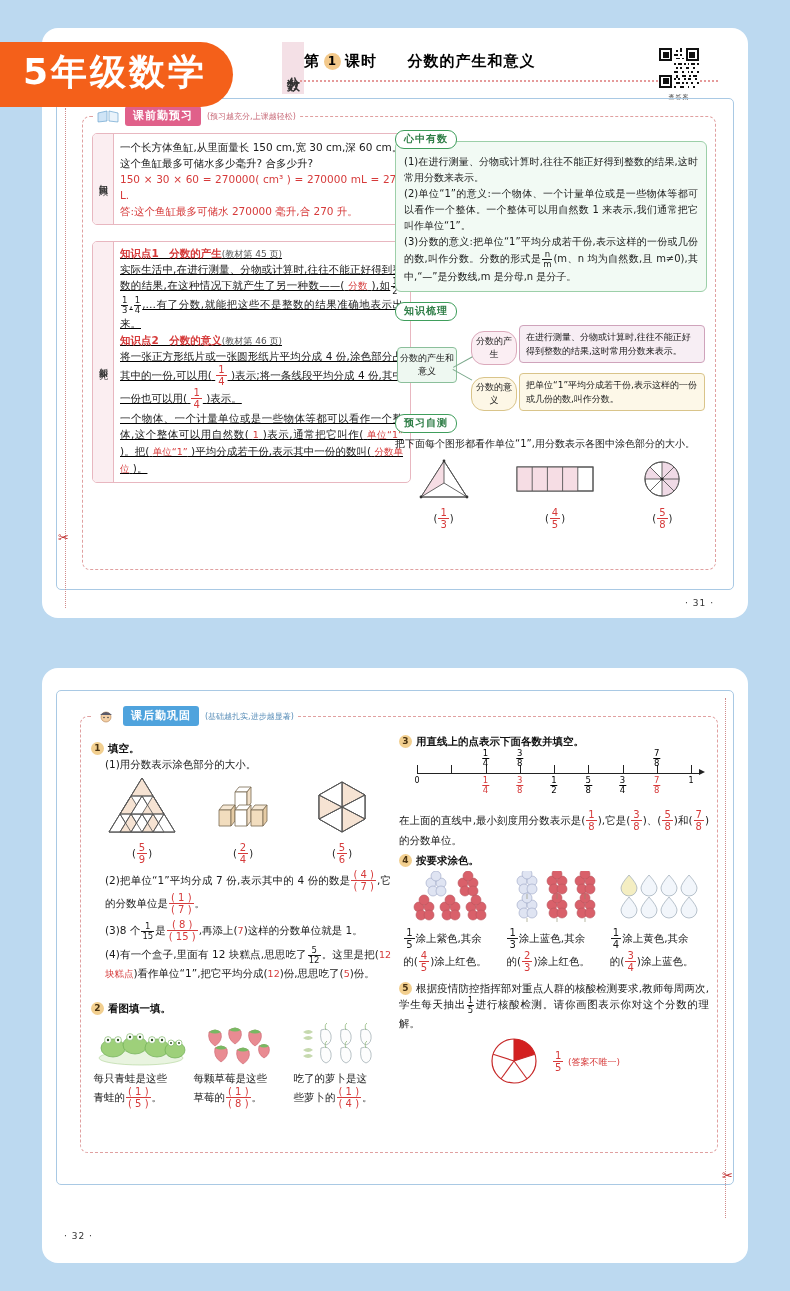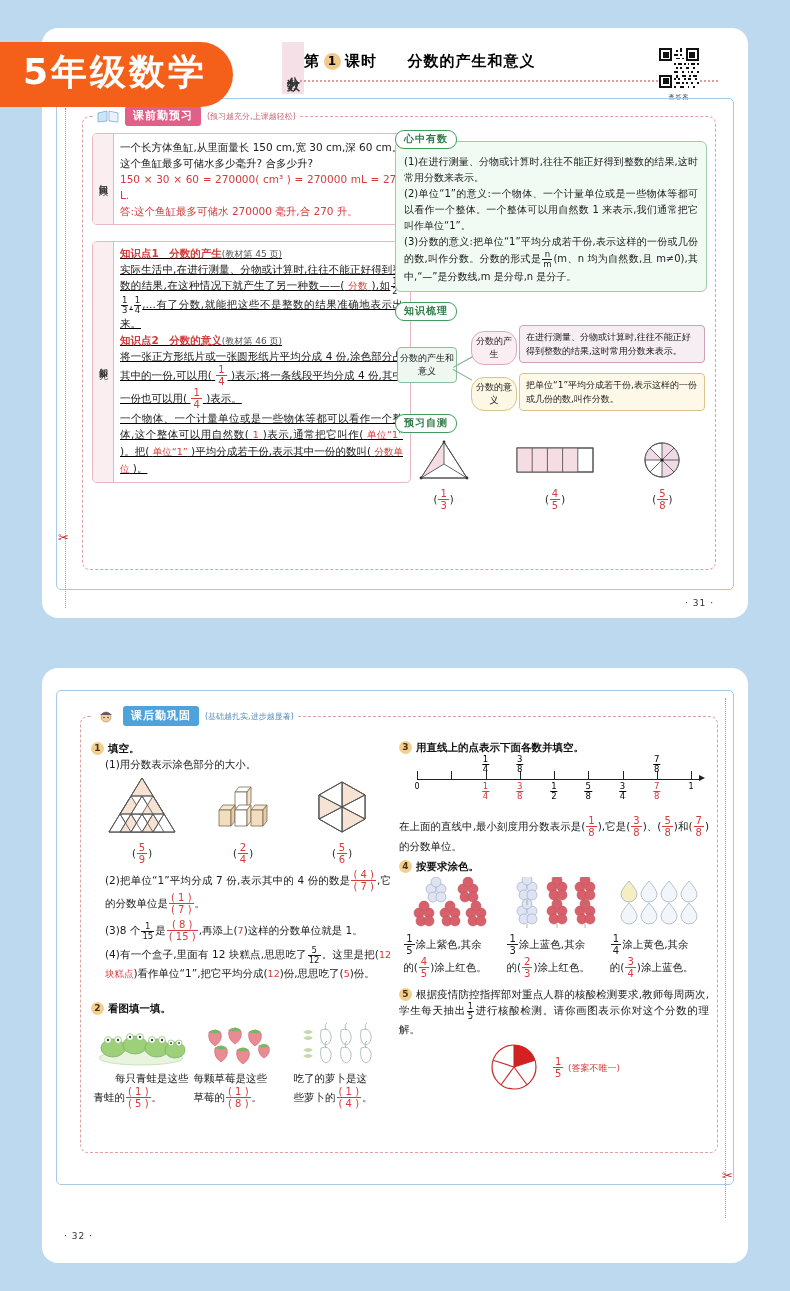--- a/index.html
+++ b/index.html
@@ -333,20 +333,21 @@
           <div class="mm-n mm-n2">分数的意义</div>
           <div class="mm-d mm-d1">在进行测量、分物或计算时,往往不能正好得到整数的结果,这时常用分数来表示。</div>
           <div class="mm-d mm-d2">把单位“1”平均分成若干份,表示这样的一份或几份的数,叫作分数。</div>
           <div class="mm-line" style="left:58px;top:42px;width:22px;transform:rotate(-29deg);"></div>
           <div class="mm-line" style="left:58px;top:44px;width:22px;transform:rotate(29deg);"></div>
         </div>
       </div>
 
       <div style="margin-top:2px;">
         <span class="green-tag">预习自测</span>
+        <div class="gtxt" style="margin-top:3px;">把下面每个图形都看作单位“1”,用分数表示各图中涂色部分的大小。</div>
         <div class="shape-row" style="margin-top:5px;">
           <div class="shape-cell">
             <svg width="54" height="44" viewBox="0 0 54 44">
               <polygon points="27,4 50,40 4,40" fill="#fff" stroke="#555" stroke-width="1"></polygon>
               <polygon points="27,4 27,26 4,40" fill="#f6dde4"></polygon>
               <line x1="27" y1="4" x2="27" y2="26" stroke="#555" stroke-width="0.9"></line>
               <line x1="27" y1="26" x2="4" y2="40" stroke="#555" stroke-width="0.9"></line>
               <line x1="27" y1="26" x2="50" y2="40" stroke="#555" stroke-width="0.9"></line>
               <polygon points="27,4 50,40 4,40" fill="none" stroke="#555" stroke-width="1"></polygon>
               <circle cx="27" cy="4" r="1.4" fill="#333"></circle>
@@ -533,21 +534,21 @@
               <circle cx="13" cy="20" r="1.2"></circle>
                 <circle cx="23" cy="20" r="1.2"></circle>
               <circle cx="35" cy="17" r="1.2"></circle>
                 <circle cx="45" cy="17" r="1.2"></circle>
               <circle cx="57" cy="20" r="1.2"></circle>
                 <circle cx="67" cy="20" r="1.2"></circle>
               <circle cx="76" cy="23" r="1"></circle>
                 <circle cx="84" cy="23" r="1"></circle>
             </g>
           </svg>
-          <div class="txt" style="text-align:right;">每只青蛙是这些</div>
+          <div class="txt" style="text-align:left;">每只青蛙是这些</div>
           <div class="txt" style="text-align:left;"><span>青蛙的</span><span class="fr-b red"><span class="n">(&nbsp;<span>1</span>&nbsp;)</span><span class="d">(&nbsp;<span>5</span>&nbsp;)</span></span>。</div>
         </div>
         <div class="shape-cell" style="width:95px;">
           <svg width="92" height="46" viewBox="0 0 92 46">
             <g fill="#e98b92" stroke="#c95f6b" stroke-width="0.6">
               <path d="M14 12 q7-4 12 1 q2 8-6 13 q-8-5-6-14z"></path>
               <path d="M34 10 q7-4 12 1 q2 8-6 13 q-8-5-6-14z"></path>
               <path d="M54 12 q7-4 12 1 q2 8-6 13 q-8-5-6-14z"></path>
               <path d="M20 28 q7-4 12 1 q2 8-6 13 q-8-5-6-14z"></path>
               <path d="M42 30 q7-4 12 1 q2 8-6 13 q-8-5-6-14z"></path>
@@ -589,21 +590,21 @@
               <path d="M8 30 q6-4 10 0 q-5 4-10 0z"></path>
                 <path d="M8 36 q6-4 10 0 q-5 4-10 0z"></path>
             </g>
           </svg>
           <div class="txt" style="text-align:left;">吃了的萝卜是这</div>
           <div class="txt" style="text-align:left;"><span>些萝卜的</span><span class="fr-b red"><span class="n">(&nbsp;<span>1</span>&nbsp;)</span><span class="d">(&nbsp;<span>4</span>&nbsp;)</span></span>。</div>
         </div>
       </div>
     </div>
 
-    <div style="position:absolute;left:318px;top:24px;right:8px;">
+    <div style="position:absolute;left:318px;top:18px;right:8px;">
       <div class="qhead" style="margin-top:0;">
         <span class="qnum">3</span><span>用直线上的点表示下面各数并填空。</span>
       </div>
 
       <div class="num-line" id="numline">
         <div class="nl-axis"></div>
         <div class="arrow-head"></div>
       <div class="nl-tick" style="left: 18px;"></div>
           <div class="nl-lab" style="left: 18px;">0</div>
           <div class="nl-tick" style="left: 52.25px;"></div>

